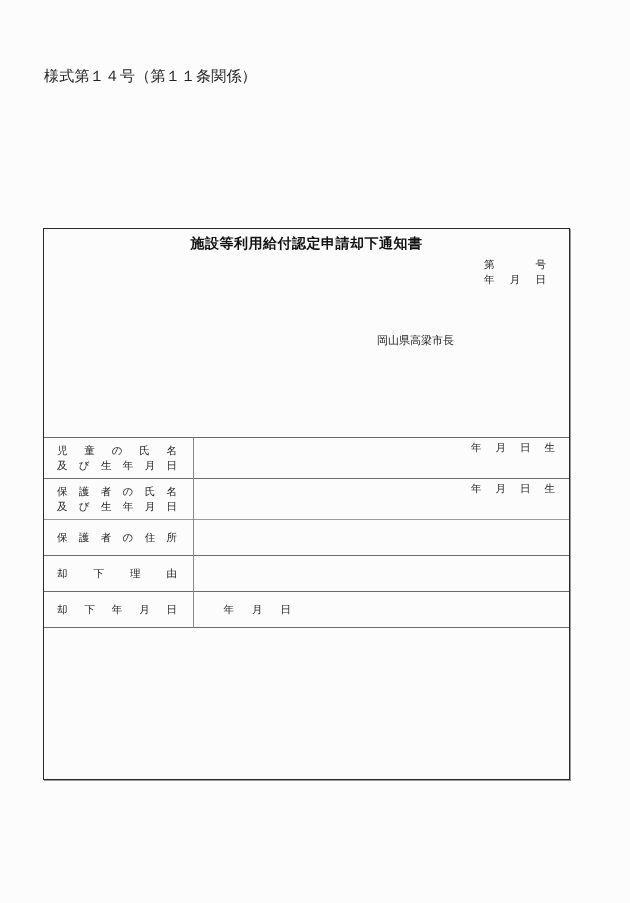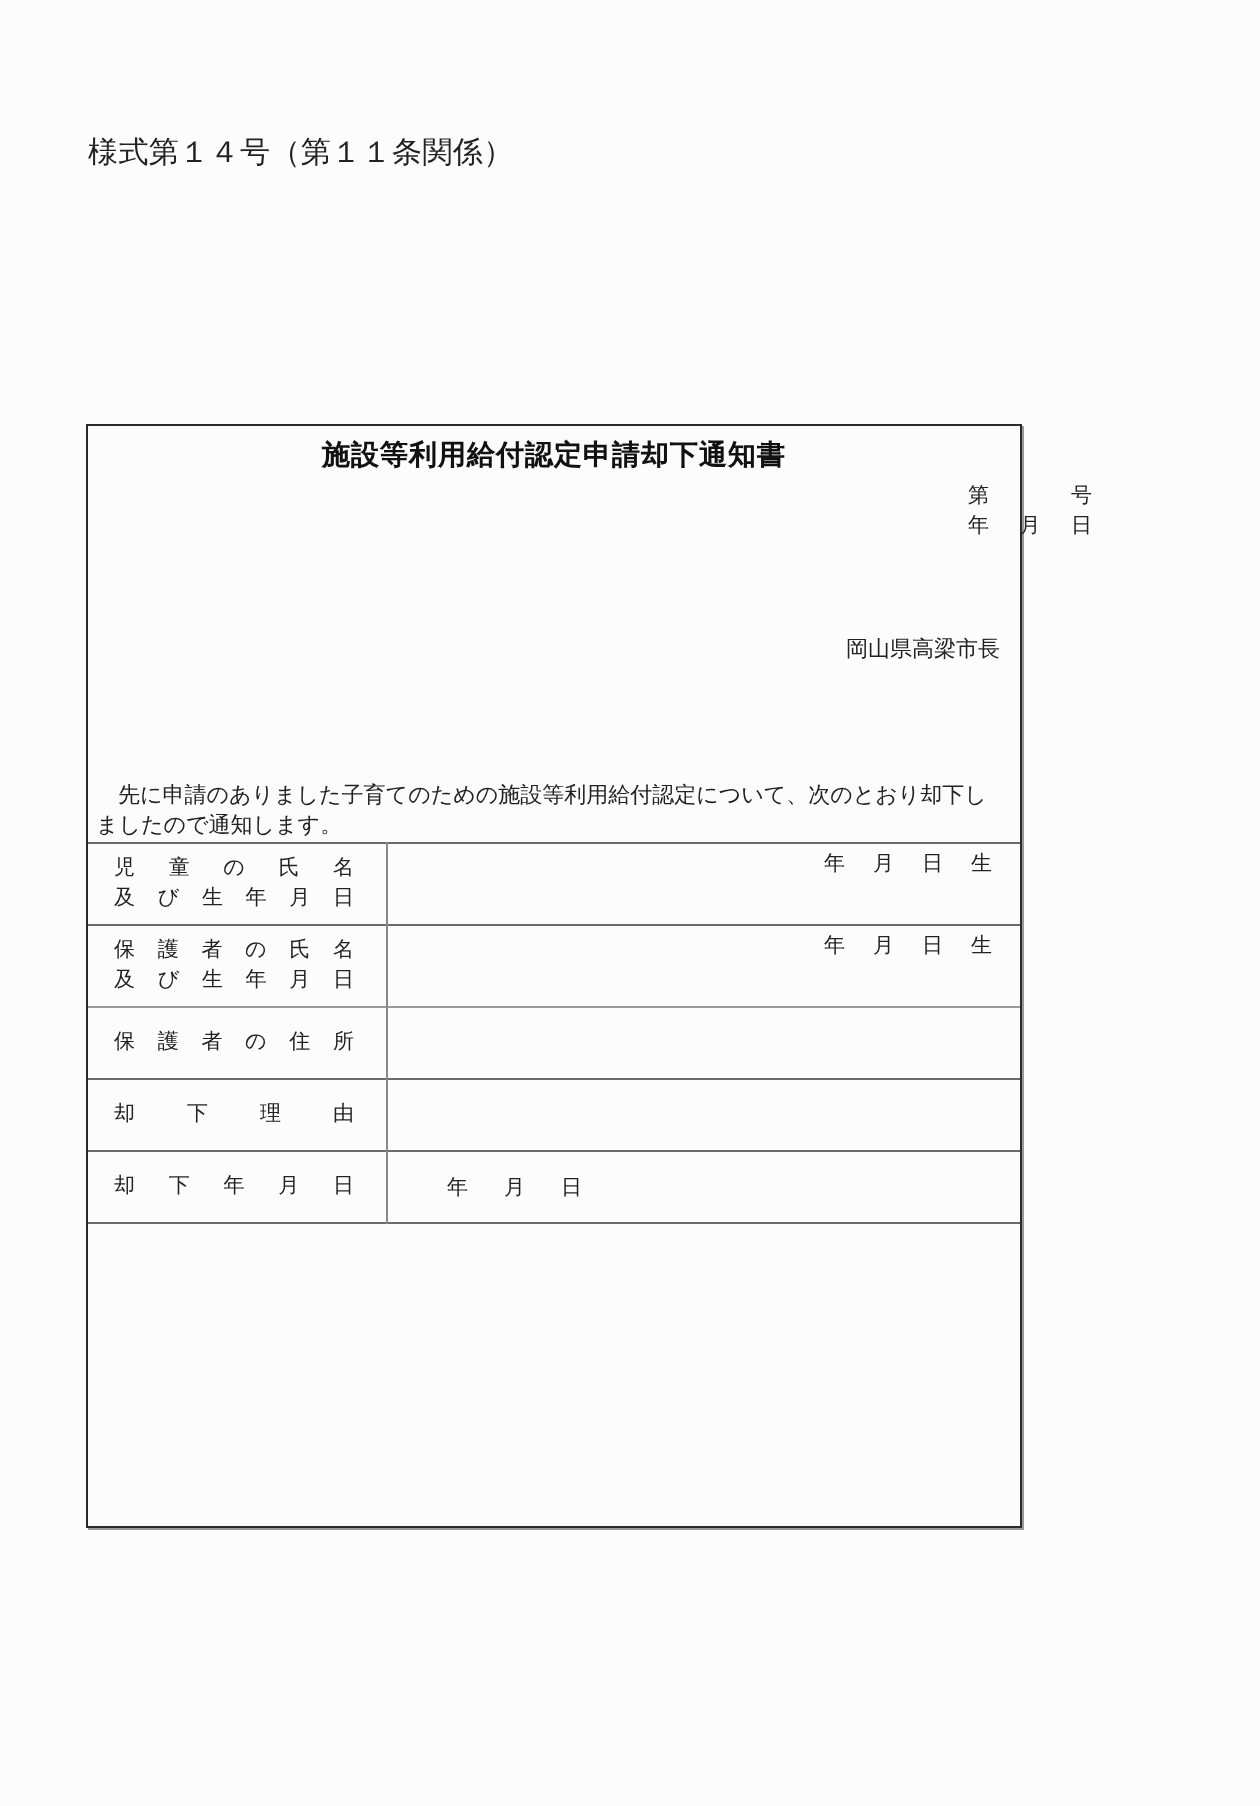--- a/index.html
+++ b/index.html
@@ -19,22 +19,22 @@
       position: absolute;
       left: 44px;
       top: 67px;
       font-size: 15px;
       letter-spacing: 0.2px;
       white-space: nowrap;
     }
     .doc-box {
       position: absolute;
       left: 43px;
-      top: 212px;
-      width: 468px;
+      top: 228px;
+      width: 527px;
       height: 552px;
       border: 1.5px solid #2a2a2a;
       box-sizing: border-box;
       box-shadow: 1px 1px 0 #999;
     }
     .doc-title {
       position: absolute;
       left: 0;
       right: 0;
       top: 6px;
@@ -56,21 +56,20 @@
     .doc-no .row {
       display: flex;
       justify-content: space-between;
     }
     .issuer {
       position: absolute;
       left: 333px;
       top: 104px;
       font-size: 11px;
       white-space: nowrap;
-      margin-left: 46px;
     }
     .body-text {
       position: absolute;
       left: 4px;
       right: 8px;
       top: 177px;
       font-size: 11px;
       line-height: 15px;
       text-indent: 11px;
     }
@@ -138,21 +137,20 @@
     </div>
     <div class="row">
       <span>年</span>
       <span>月</span>
       <span>日</span>
     </div>
   </div>
 
   <div class="issuer">岡山県高梁市長</div>
 
-  <div class="body-text">先に申請のありました子育てのための施設等利用給付認定について、次のとおり却下しましたので通知します。</div>
 
   <table class="form-table">
     <tbody>
         <tr class="r1">
       <td class="label">
         <div class="spread">
           <span>児</span>
           <span>童</span>
           <span>の</span>
           <span>氏</span>

